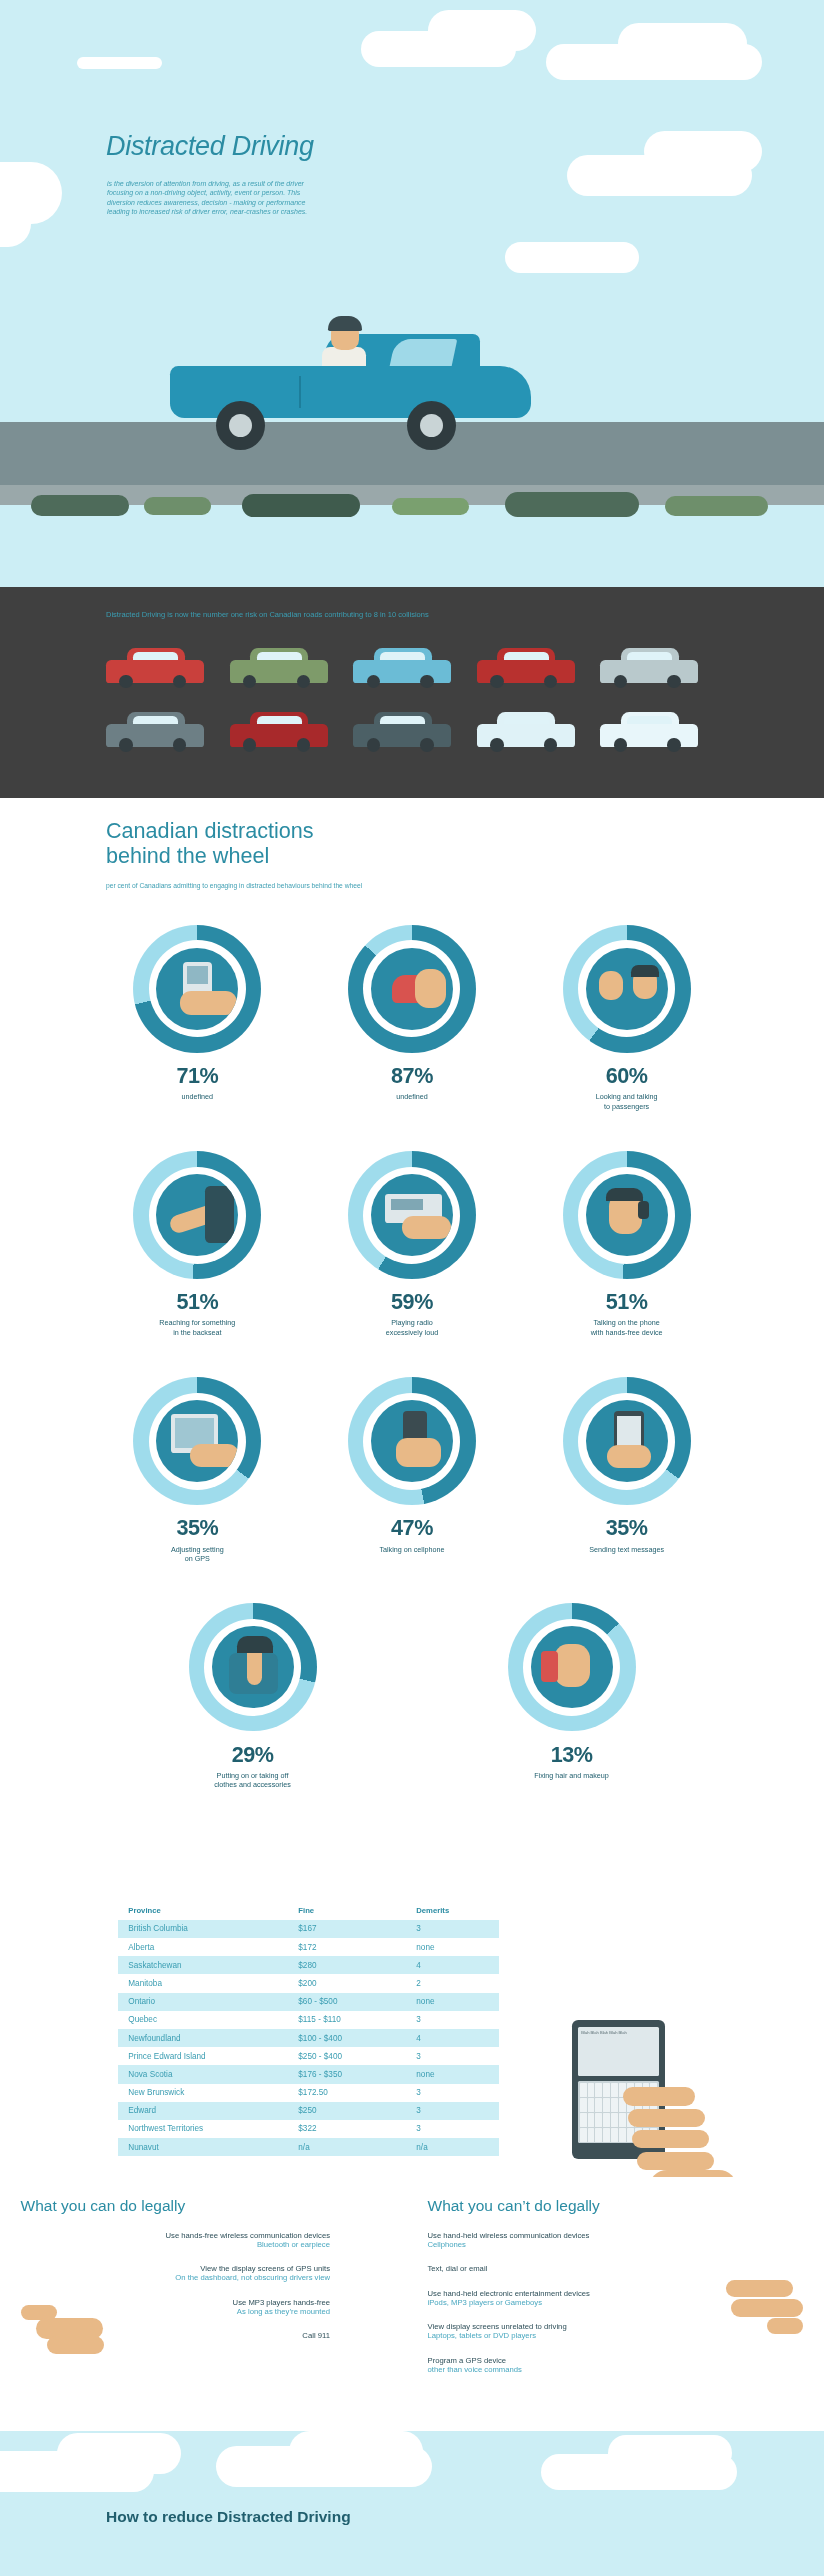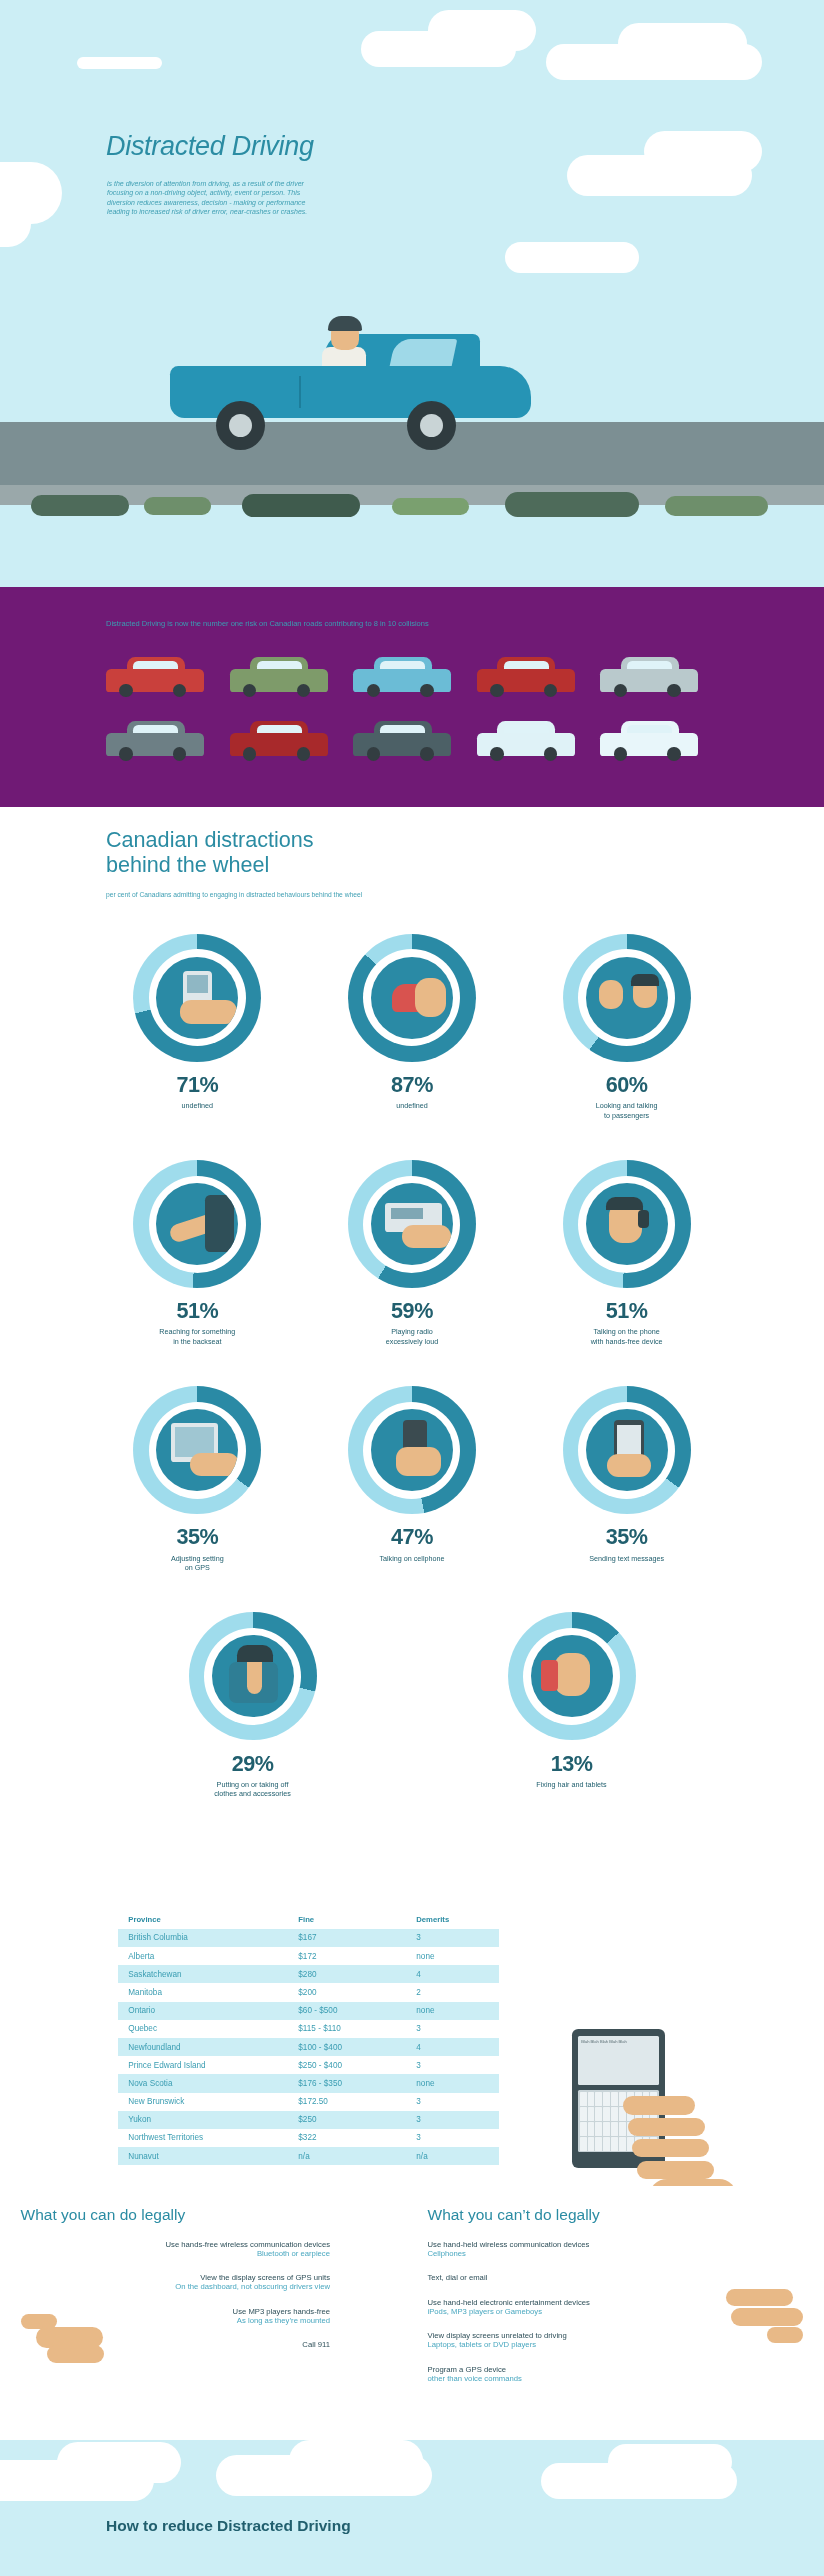--- a/index.html
+++ b/index.html
@@ -88,21 +88,21 @@
     position: absolute; left: 158px; top: 7.2px; width: 34px; height: 14.4px;
     background: #3a4b50; border-radius: 15.5px 15.5px 2.1px 2.1px;
   }
   .driver-shirt {
     position: absolute; left: 152px; top: 38px; width: 44px; height: 31px;
     background: #f0efe8; border-radius: 8.2px 8.2px 0 0;
   }
 
   
   .risk {
-    position: relative; background: #701a75; padding: 31px 0 46px 0;
+    position: relative; background: #404040; padding: 22px 0 46px 0;
   }
   .risk-text {
     margin-left: 106px; width: 402px;
     font-size: 7.5px; line-height: 1.5; color: #3a9db2;
   }
   .car-grid {
     margin: 26px auto 0 106px; width: 618px;
     display: grid; grid-template-columns: repeat(5, 103px); gap: 21.6px 20.6px;
   }
   .mini-car { width: 98px; height: 42px; position: relative; }
@@ -463,21 +463,21 @@
           <div class="donut-cell">
             <div class="donut-wrap">
               <div class="donut-ring" style="background:conic-gradient(#2a8aa5 0deg 47deg, #9fdcec 47deg 360deg);"></div>
               <div class="donut-hole"></div>
               <div class="donut-inner">
                 <div class="ic skin" style="left:23px;top:17.5px;width:36px;height:43px;border-radius:14.4px;"></div>
                 <div class="ic" style="left:10.3px;top:25px;width:17.5px;height:31px;background:#d8534f;border-radius:4.1px;"></div>
               </div>
             </div>
             <div class="pct">13%</div>
-            <div class="pct-label">Fixing hair and tablets</div>
+            <div class="pct-label">Fixing hair and makeup</div>
           </div>
         </div>
       </div>
   </section>
 
   <section class="laws">
 
     <table class="laws-table">
       <thead>
         <tr>
@@ -531,21 +531,21 @@
             <td>Nova Scotia</td>
             <td>$176 - $350</td>
             <td>none</td>
           </tr>
           <tr>
             <td>New Brunswick</td>
             <td>$172.50</td>
             <td>3</td>
           </tr>
           <tr>
-            <td>Yukon</td>
+            <td>Edward</td>
             <td>$250</td>
             <td>3</td>
           </tr>
           <tr>
             <td>Northwest Territories</td>
             <td>$322</td>
             <td>3</td>
           </tr>
           <tr>
             <td>Nunavut</td>

